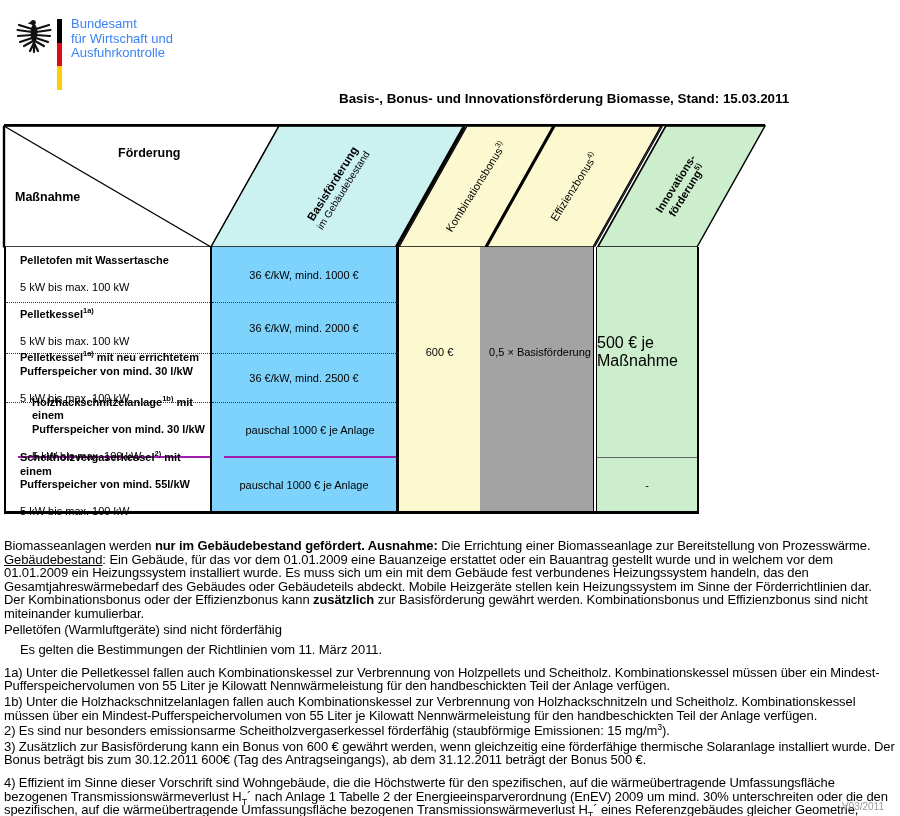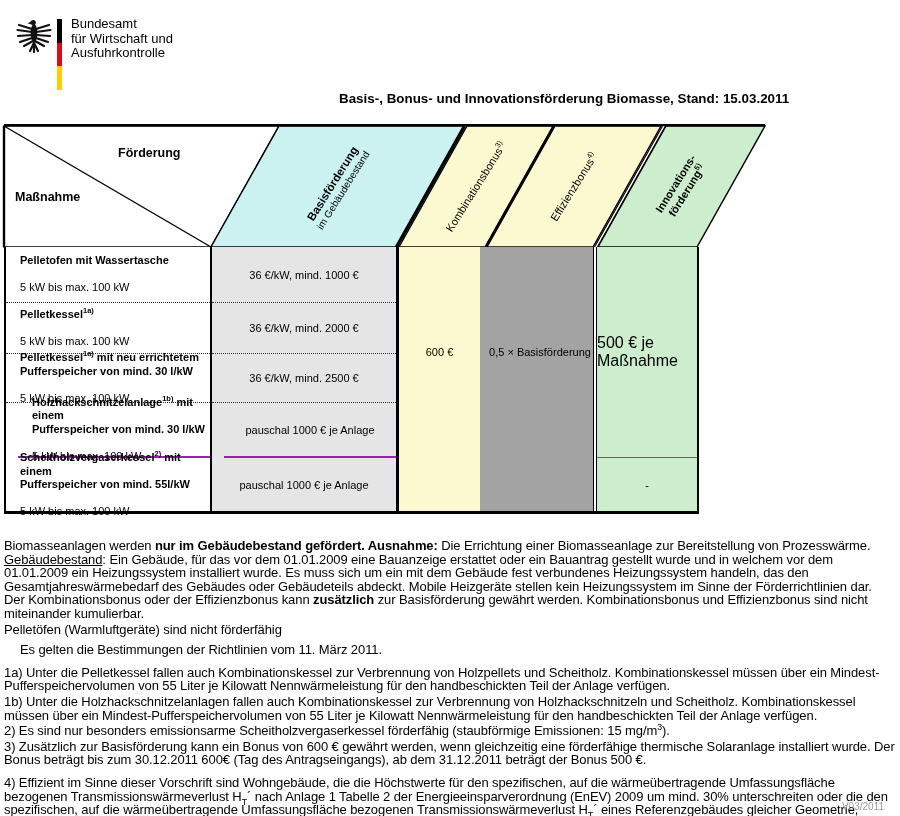--- a/index.html
+++ b/index.html
@@ -7,38 +7,38 @@
     width:900px;height:816px;position:relative;overflow:hidden;background:#fff;
     font-family:"Liberation Sans","DejaVu Sans",sans-serif;color:#000;
   }
   
   .logo{position:absolute;left:0;top:0;width:300px;height:100px;}
   .eagle{position:absolute;left:16px;top:16px;width:36px;height:38px;}
   .flag{position:absolute;left:57px;top:19px;width:5px;height:71px;}
   .flag .b{height:24px;background:#000;}
   .flag .r{height:23px;background:#dd0b16;}
   .flag .g{height:24px;background:#ffce00;}
-  .org{position:absolute;left:71px;top:17px;font-size:13px;line-height:14.6px;color:#000000;}
+  .org{position:absolute;left:71px;top:17px;font-size:13px;line-height:14.6px;color:#3b82f6;}
   
   .doc-title{position:absolute;left:339px;top:91px;font-size:13.4px;font-weight:bold;white-space:nowrap;}
   
   .hdr-svg{position:absolute;left:0;top:0;width:900px;height:260px;}
   .hdr-label{position:absolute;transform:translate(-50%,-50%) rotate(-58deg);text-align:center;white-space:nowrap;font-size:11px;line-height:12.5px;}
   .hdr-label .t1{font-weight:bold;font-size:11.5px;}
   .hdr-label .t2{font-size:10px;}
   .hdr-label.bold{font-weight:bold;}
   .corner-top{position:absolute;left:118px;top:146px;font-size:12.5px;font-weight:bold;}
   .corner-bottom{position:absolute;left:15px;top:190px;font-size:12.5px;font-weight:bold;}
   sup{font-size:0.68em;vertical-align:super;line-height:0;}
   sub{font-size:0.68em;vertical-align:sub;line-height:0;}
   
   .tbody{position:absolute;left:0;top:247px;width:900px;height:265px;}
   .bcol{position:absolute;top:0;height:265px;box-sizing:border-box;}
   .col-mass{left:4px;width:208px;border-left:2px solid #000;border-right:2px solid #000;background:#fff;}
-  .col-basis{left:212px;width:187px;border-right:3px solid #000;background:#e5e5e5;}
+  .col-basis{left:212px;width:187px;border-right:3px solid #000;background:#7dd3fc;}
   .col-komb{left:399px;width:88px;border-right:7px solid #a3a3a3;background:#fcf9d0;}
   .col-eff{left:487px;width:107px;border-right:1px solid #000;background:#a3a3a3;}
   .col-inno{left:596px;width:103px;border-left:1px solid #000;border-right:2px solid #000;background:#cdeecd;}
   .bottom-rule{position:absolute;left:4px;top:511px;width:695px;height:2.5px;background:#000;}
   .mrow{box-sizing:border-box;display:flex;flex-direction:column;justify-content:center;padding-left:14px;padding-right:2px;
         font-size:11px;line-height:13.5px;}
   .vrow{box-sizing:border-box;display:flex;align-items:center;justify-content:center;text-align:center;font-size:11px;}
   .r1{height:56px;border-bottom:1px dotted #333;}
   .r2{height:51px;border-bottom:1px dotted #333;}
   .r3{height:49px;border-bottom:1px dotted #333;}

